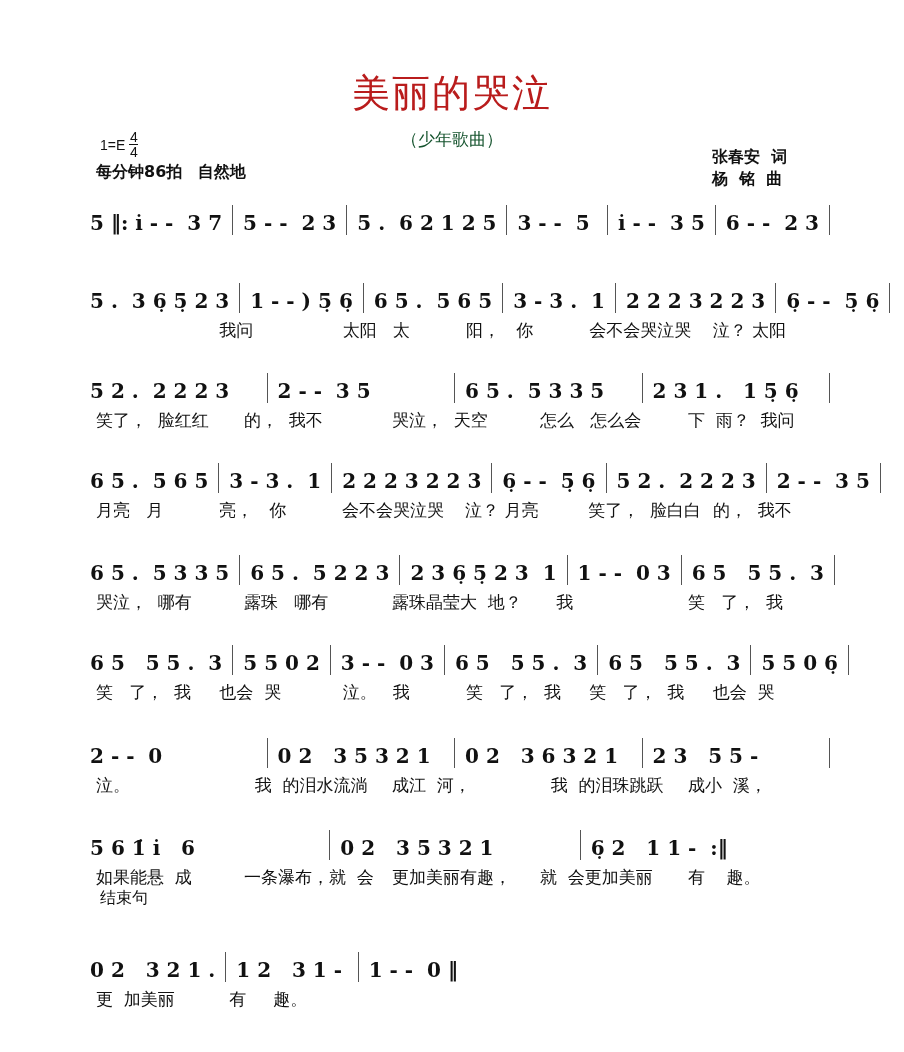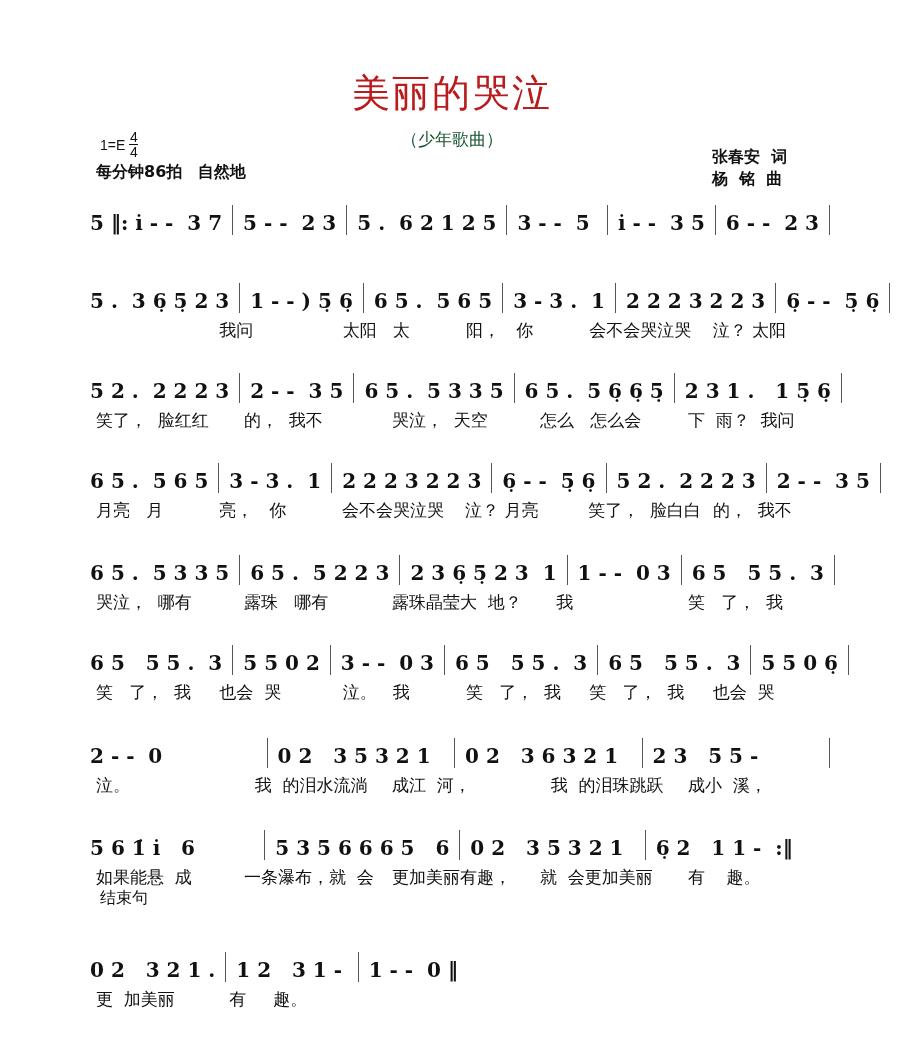--- a/index.html
+++ b/index.html
@@ -73,21 +73,20 @@
     <div class="seg">会不会哭泣哭</div>
     <div class="seg">泣？ 太阳</div>
   </div>
 </div>
 
 <div class="row" style="top:373px">
   <div class="notes">
     <div class="measure first">5 2 .  2 2 2 3</div>
     <div class="measure">2 - -  3 5</div>
     <div class="measure">6 5 .  5 3 3 5</div>
-    <div class="measure">6 5 .  5 6̣ 6̣ 5̣</div>
     <div class="measure">2 3 1 .   1 5̣ 6̣</div>
   </div>
   <div class="lyrics">
     <div class="seg">笑了，  脸红红</div>
     <div class="seg">的，  我不</div>
     <div class="seg">哭泣，  天空</div>
     <div class="seg">怎么   怎么会</div>
     <div class="seg">下  雨？  我问</div>
   </div>
 </div>
@@ -159,21 +158,20 @@
     <div class="seg">  我  的泪水流淌</div>
     <div class="seg">成江  河，</div>
     <div class="seg">  我  的泪珠跳跃</div>
     <div class="seg">成小  溪，</div>
   </div>
 </div>
 
 <div class="row" style="top:830px">
   <div class="notes">
     <div class="measure first">5 6 1̇ i̇   6</div>
-    <div class="measure">5 3 5 6 6 6 5   6</div>
     <div class="measure">0 2   3 5 3 2 1</div>
     <div class="measure nobar">6̣ 2   1 1 -  :‖</div>
   </div>
   <div class="lyrics">
     <div class="seg">如果能悬  成</div>
     <div class="seg">一条瀑布，就  会</div>
     <div class="seg">更加美丽有趣，</div>
     <div class="seg">就  会更加美丽</div>
     <div class="seg">有    趣。</div>
   </div>

